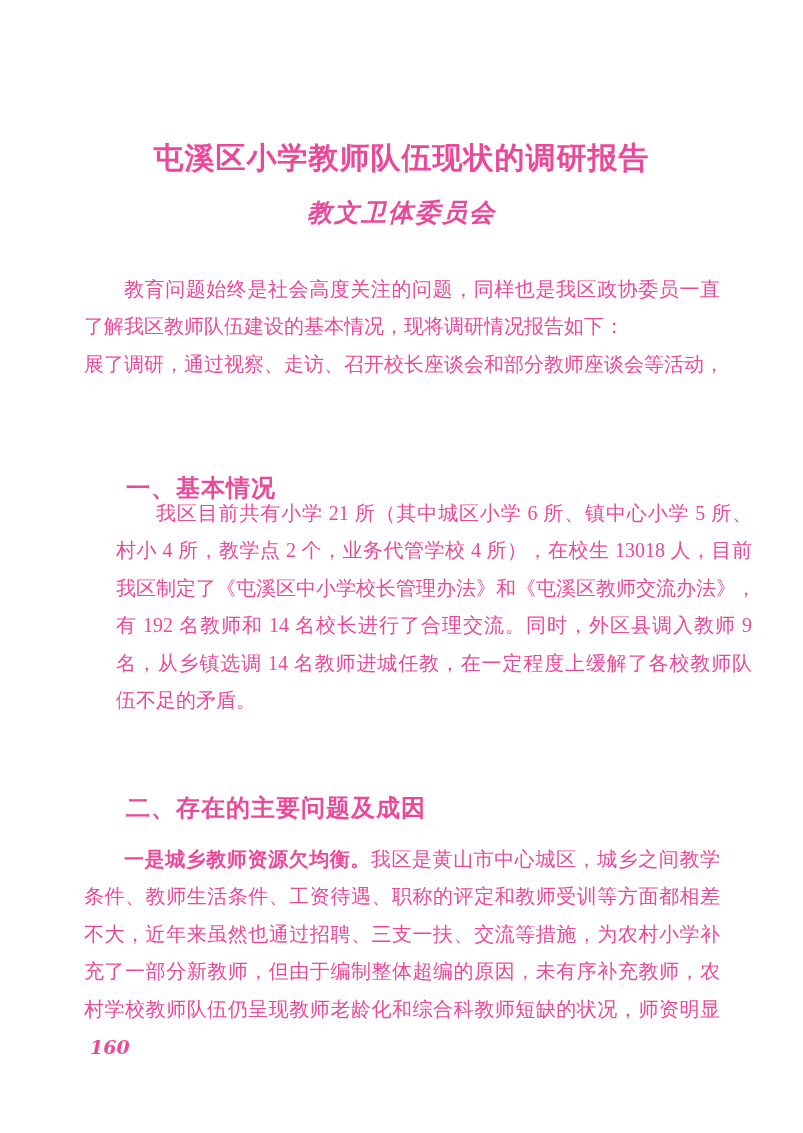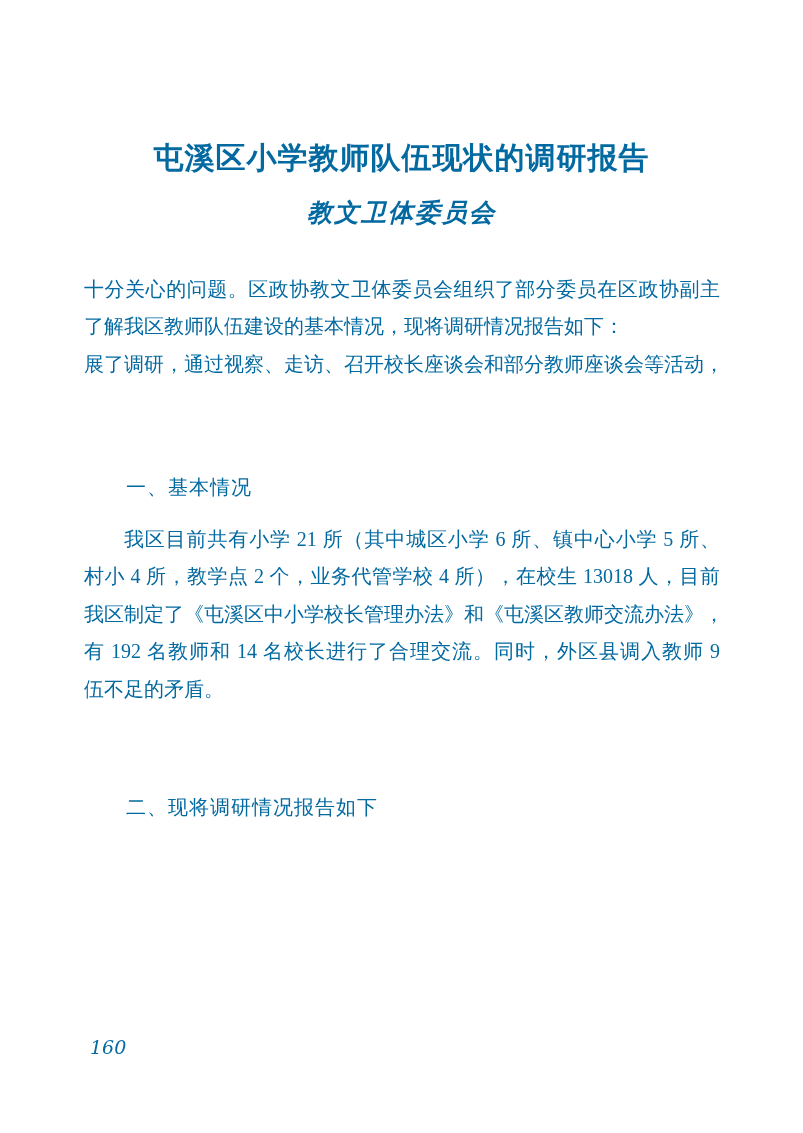--- a/index.html
+++ b/index.html
@@ -4,21 +4,21 @@
 <style>
   * { margin: 0; padding: 0; box-sizing: border-box; }
   html, body { background: #e8e8e8; }
   body { font-family: "Liberation Serif", "DejaVu Serif", serif; }
 
   .page {
     position: relative;
     width: 803px;
     height: 1133px;
     background: #ffffff;
-    color: #0369a1;
+    color: #ec4899;
     overflow: hidden;
     margin: 0 auto;
   }
 
   .doc-title {
     position: absolute;
     top: 136px;
     left: 0;
     width: 803px;
     height: 44px;
@@ -68,63 +68,71 @@
   }
 
   .heading {
     position: absolute;
     left: 84px;
     width: 636px;
     padding-left: 42px;
     height: 37px;
     line-height: 37px;
     font-family: "Liberation Sans", "DejaVu Sans", sans-serif;
-    font-weight: 400;
-    font-size: 20px;
+    font-weight: 700;
+    font-size: 24px;
     letter-spacing: 1px;
   }
 
   .bold-lead {
     font-family: "Liberation Sans", "DejaVu Sans", sans-serif;
     font-weight: 700;
   }
 
   .page-number {
     position: absolute;
     left: 90px;
     top: 1036px;
     font-family: "DejaVu Serif", "Liberation Serif", serif;
     font-style: italic;
-    font-weight: 400;
+    font-weight: 700;
     font-size: 19px;
   }
 </style>
 </head>
 <body>
 
 <div class="page">
 
   <h1 class="doc-title">屯溪区小学教师队伍现状的调研报告</h1>
 
   <div class="doc-subtitle">教文卫体委员会</div>
 
   <div class="para" style="top: 271px;">
-    <div class="line">十分关心的问题。区政协教文卫体委员会组织了部分委员在区政协副主</div>
+    <div class="line indent">教育问题始终是社会高度关注的问题，同样也是我区政协委员一直</div>
     <div class="line end">了解我区教师队伍建设的基本情况，现将调研情况报告如下：</div>
     <div class="line">展了调研，通过视察、走访、召开校长座谈会和部分教师座谈会等活动，</div>
   </div>
 
   <div class="heading" style="top: 469px;">一、基本情况</div>
 
-  <div class="para" style="top: 521px;">
+  <div class="para" style="top: 495px; margin-left: 32px;">
     <div class="line indent">我区目前共有小学 21 所（其中城区小学 6 所、镇中心小学 5 所、</div>
     <div class="line">村小 4 所，教学点 2 个，业务代管学校 4 所），在校生 13018 人，目前</div>
     <div class="line">我区制定了《屯溪区中小学校长管理办法》和《屯溪区教师交流办法》，</div>
     <div class="line">有 192 名教师和 14 名校长进行了合理交流。同时，外区县调入教师 9</div>
+    <div class="line">名，从乡镇选调 14 名教师进城任教，在一定程度上缓解了各校教师队</div>
     <div class="line end">伍不足的矛盾。</div>
   </div>
 
-  <div class="heading" style="top: 789px;">二、现将调研情况报告如下</div>
+  <div class="heading" style="top: 789px;">二、存在的主要问题及成因</div>
 
+  <div class="para" style="top: 841px;">
+    <div class="line indent"><span class="bold-lead">一是城乡教师资源欠均衡。</span><span>我区是黄山市中心城区，城乡之间教学</span></div>
+    <div class="line">条件、教师生活条件、工资待遇、职称的评定和教师受训等方面都相差</div>
+    <div class="line">不大，近年来虽然也通过招聘、三支一扶、交流等措施，为农村小学补</div>
+    <div class="line">充了一部分新教师，但由于编制整体超编的原因，未有序补充教师，农</div>
+    <div class="line">村学校教师队伍仍呈现教师老龄化和综合科教师短缺的状况，师资明显</div>
+  </div>
 
   <div class="page-number">160</div>
 
 </div>
 
 </body></html>

